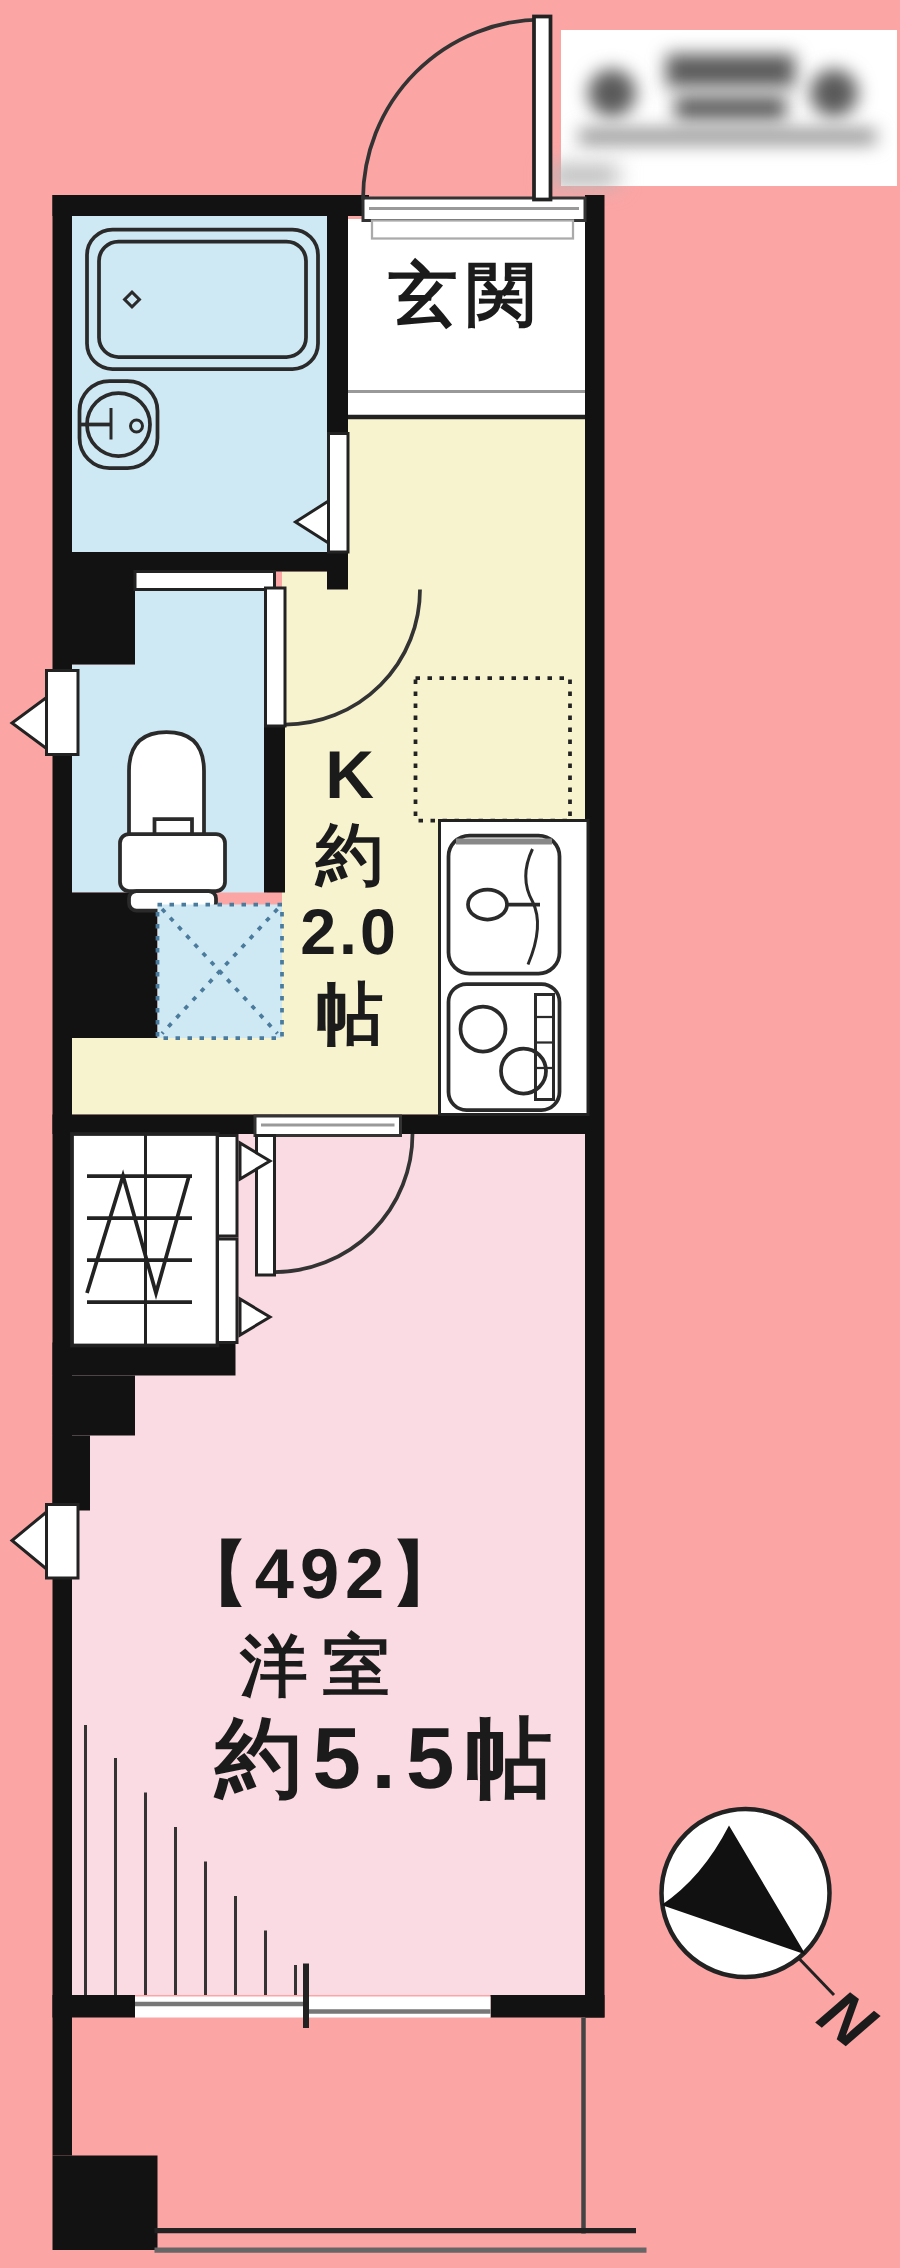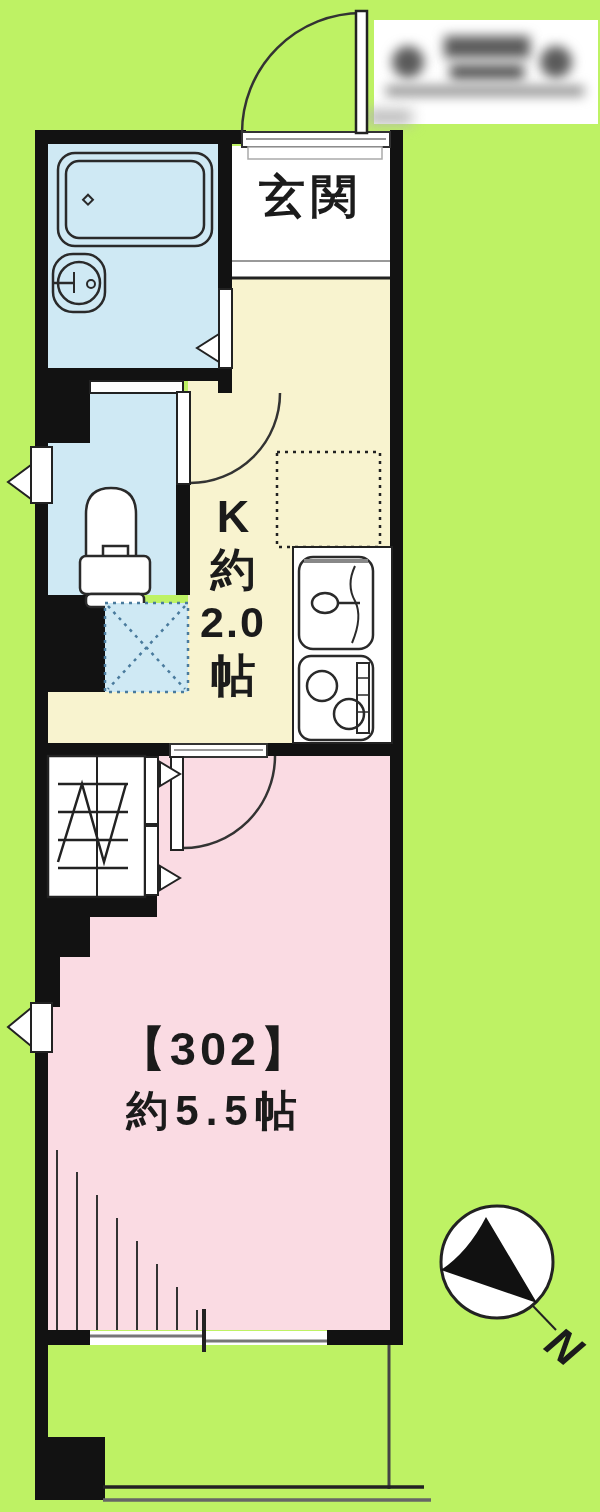--- a/index.html
+++ b/index.html
@@ -1,28 +1,28 @@
 <!DOCTYPE html>
 <html><head>
 <meta charset="utf-8">
 <style>
   html,body{margin:0;padding:0;background:#ffffff;}
   #stage{
-    position:relative;width:600px;height:1512px;background:#bef264;overflow:hidden;
+    position:relative;width:600px;height:1512px;background:#fca5a5;overflow:hidden;
     font-family:"Liberation Sans", sans-serif;color:#1b1b1b;
   }
   #plan-svg{position:absolute;left:0;top:0;}
   .lbl{position:absolute;color:#1b1b1b;text-align:center;font-weight:bold;}
   .genkan{left:232px;top:166px;width:158px;font-size:46px;letter-spacing:6px;}
   .kitchen{left:182px;top:490px;width:102px;line-height:53px;font-size:45px;}
   .kitchen .num{font-size:43px;letter-spacing:2px;}
   .roomlbl{left:55px;top:1018px;width:320px;line-height:62px;}
   .roomlbl .l1{font-size:47px;letter-spacing:4px;}
   .roomlbl .l2{font-size:45px;letter-spacing:10px;}
-  .roomlbl .l3{font-size:42px;letter-spacing:7px;}
+  .roomlbl .l3{font-size:58px;letter-spacing:7px;text-align:right;}
   .north{left:538px;top:1316px;width:60px;font-size:44px;font-style:italic;font-weight:bold;
          transform:rotate(38deg);transform-origin:20px 22px;}
   
   .wm{position:absolute;left:374px;top:20px;width:224px;height:104px;background:#fff;}
   .wm .b{position:absolute;filter:blur(6px);background:#5a5a5a;}
   .wm .b1{left:18px;top:26px;width:32px;height:32px;border-radius:50%;}
   .wm .b2{left:70px;top:16px;width:86px;height:22px;}
   .wm .b3{left:76px;top:44px;width:74px;height:16px;}
   .wm .b4{left:166px;top:26px;width:32px;height:32px;border-radius:50%;}
   .wm .b5{left:12px;top:66px;width:198px;height:10px;background:#8a8a8a;}
@@ -194,18 +194,19 @@
   <div class="lbl genkan">玄関</div>
 
   <div class="lbl kitchen">
     <div>K</div>
     <div>約</div>
     <div class="num">2.0</div>
     <div>帖</div>
   </div>
 
   <div class="lbl roomlbl">
-    <div class="l1">【302】</div>
+    <div class="l1">【492】</div>
+    <div class="l2">洋室</div>
     <div class="l3">約5.5帖</div>
   </div>
 
   <div class="lbl north">N</div>
 </div>
 
 </body></html>

